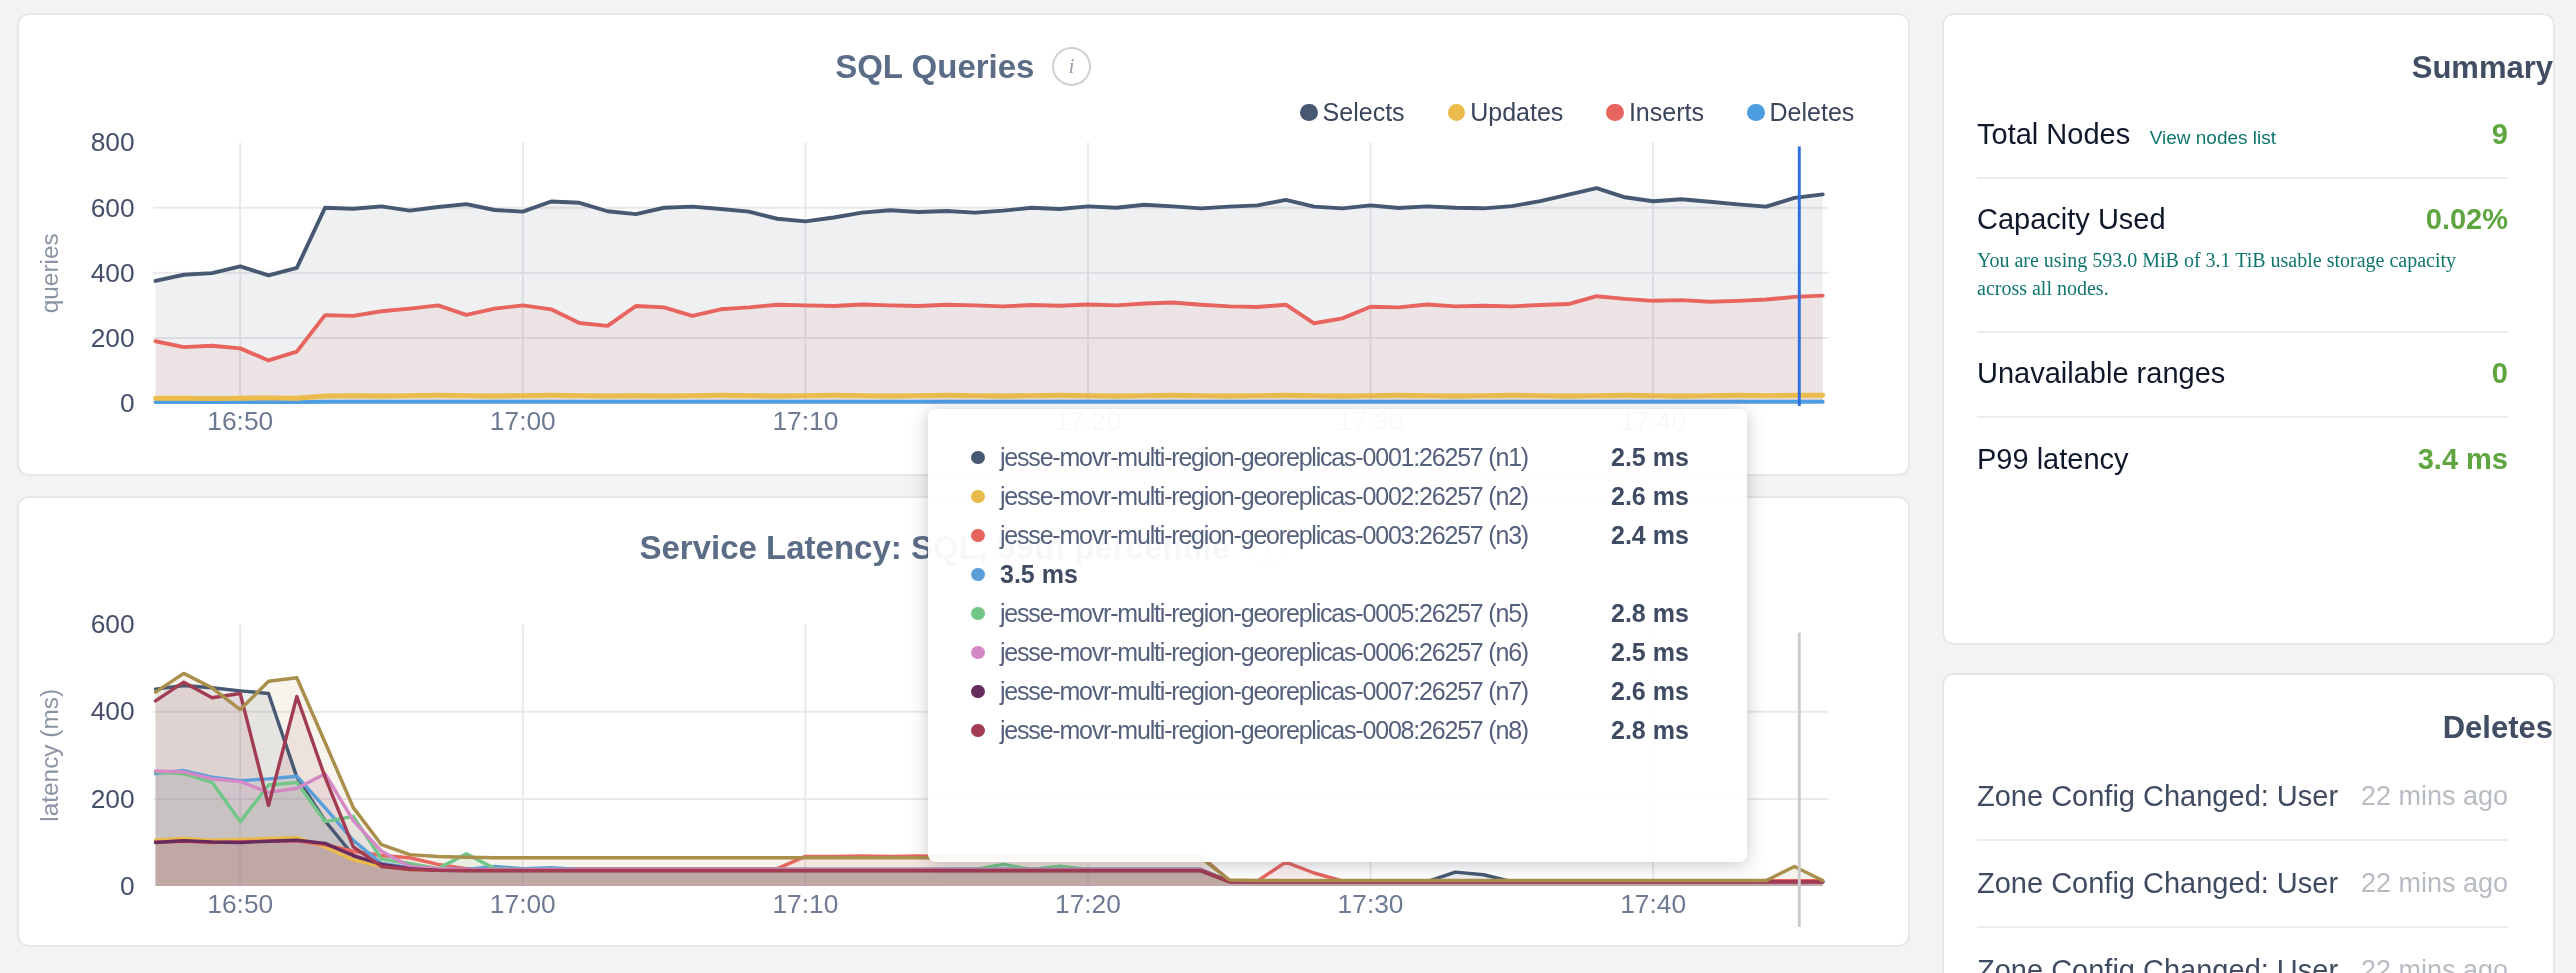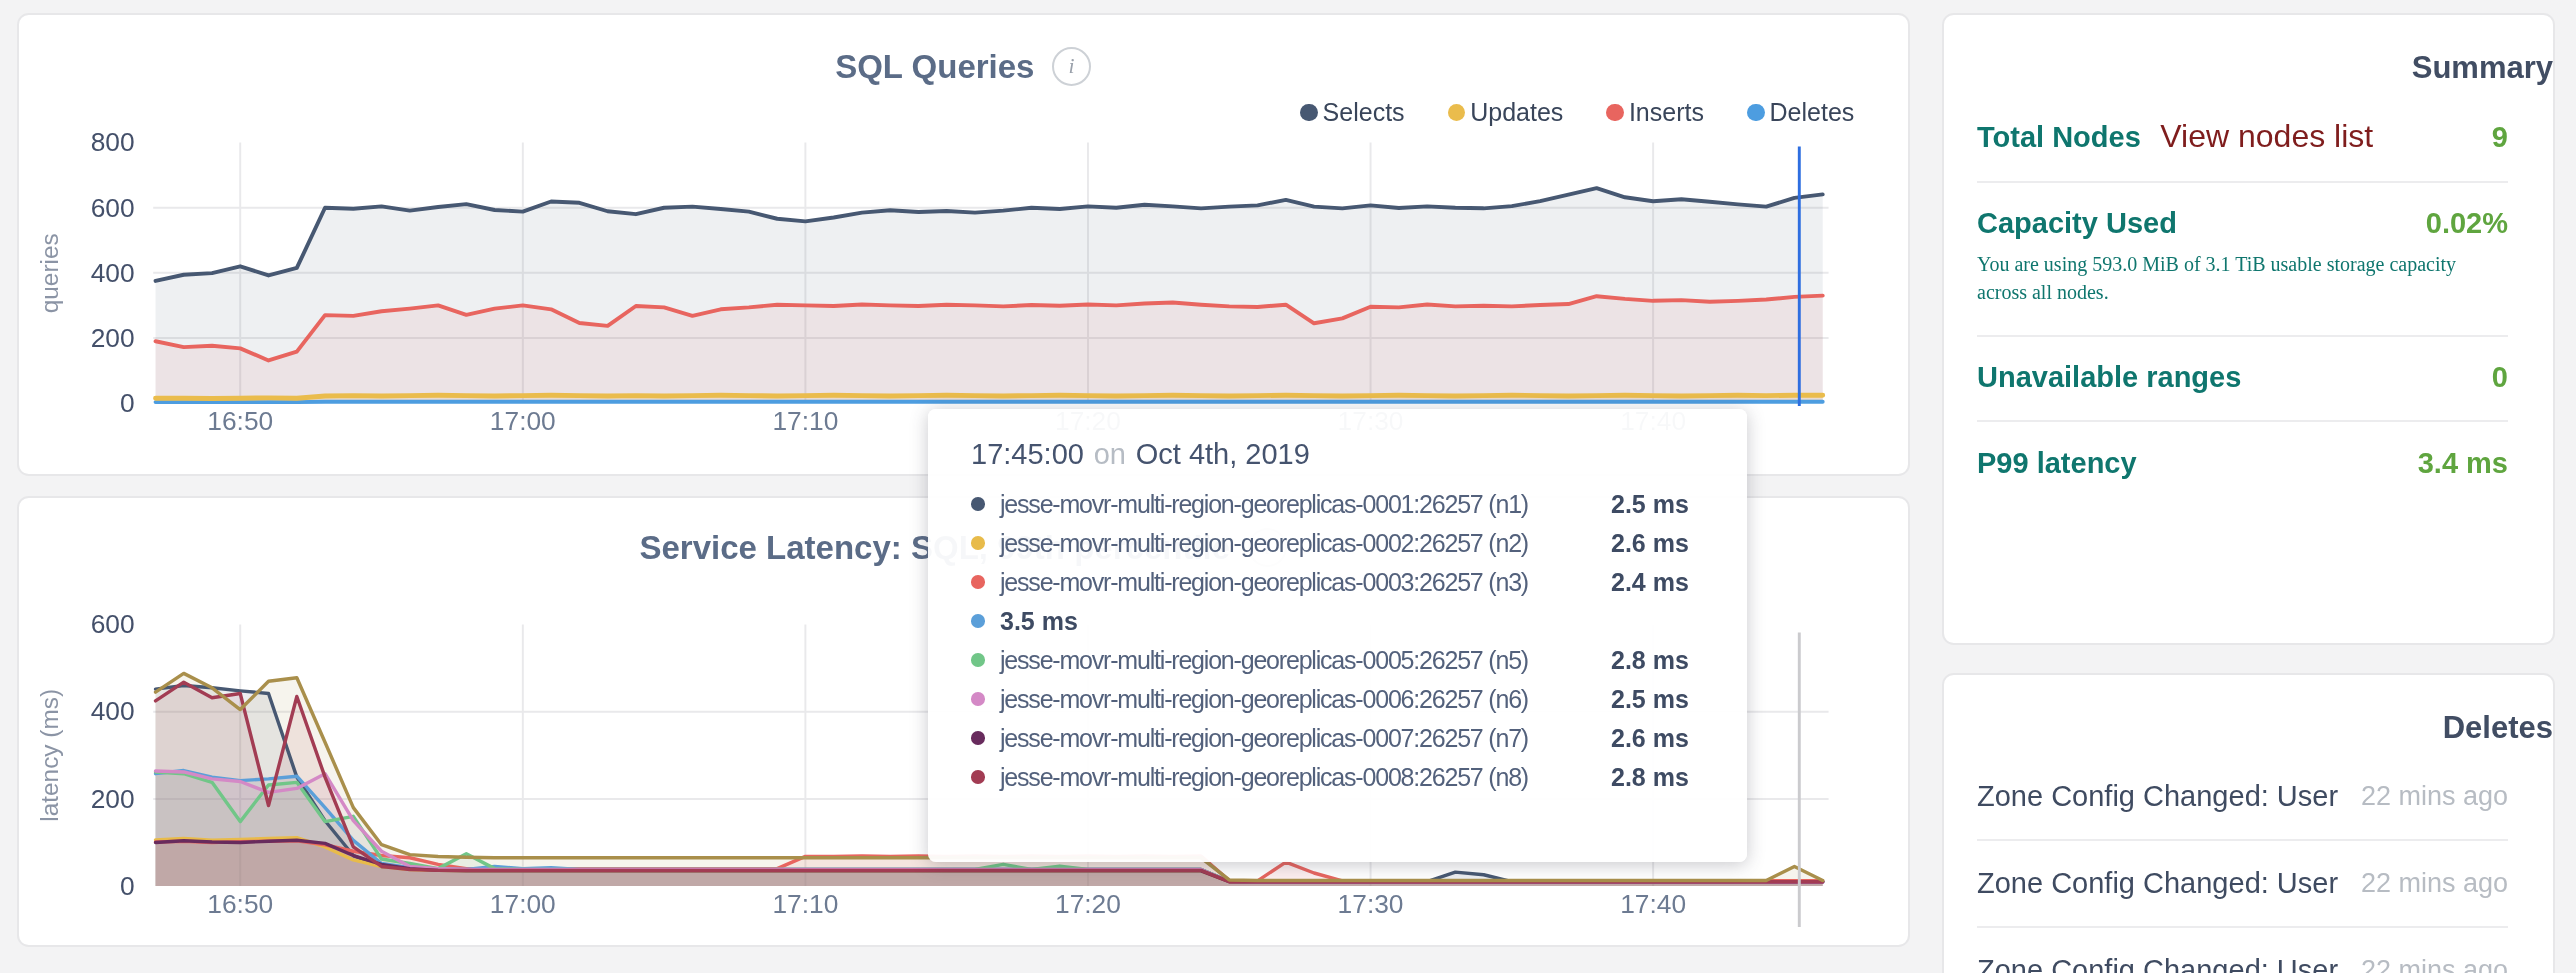--- a/index.html
+++ b/index.html
@@ -25,22 +25,22 @@
   .tt-row{display:grid;grid-template-columns:29px 611px auto;align-items:center;height:39px;}
   .tt-dot{width:13.7px;height:13.7px;border-radius:50%;}
   .tt-name{font-size:25px;letter-spacing:-1.2px;color:#53617c;white-space:nowrap;}
   .tt-val{font-size:25px;font-weight:700;color:#3e4b63;white-space:nowrap;}
   
   .panel-title{margin:35px 0 7.8px 0;text-align:right;font-size:31px;font-weight:bold;color:#414d63;}
   .panel-body{padding:0 45px 0 33px;}
   .s-row{padding:24.4px 0 26px 0;border-bottom:2px solid #ececee;}
   .s-row:last-child{border-bottom:none;}
   .s-line{display:flex;align-items:baseline;}
-  .s-label{font-size:29px;color:#0f766e;font-weight:700;}
-  .s-link{font-size:32px;color:#7f1d1d;margin-left:19.5px;text-decoration:none;cursor:pointer;}
+  .s-label{font-size:29px;color:#0f172a;font-weight:400;}
+  .s-link{font-size:19px;color:#0f766e;margin-left:19.5px;text-decoration:none;cursor:pointer;}
   .s-value{margin-left:auto;font-size:29px;font-weight:700;color:#5fa53f;}
   .s-note{margin:9.8px 0 2px 0;font-size:20px;line-height:1.42;color:#0f766e;font-family:Liberation Serif, serif;}
   .e-row{display:flex;align-items:center;padding:26px 0;border-bottom:2px solid #ececee;}
   .e-row:last-child{border-bottom:none;}
   .e-label{flex:1;font-size:29px;color:#3f4b61;font-weight:500;white-space:nowrap;overflow:hidden;}
   .e-time{font-size:27px;color:#b7bcc3;white-space:nowrap;margin-left:21.5px;}
 </style>
 </head>
 <body>
 
@@ -193,23 +193,20 @@
           <span class="e-time">22 mins ago</span>
         </div>
         <div class="e-row">
           <span class="e-label">Zone Config Changed: User…</span>
           <span class="e-time">22 mins ago</span>
         </div>
       </div>
   </div>
 
   <div class="tooltip">
-    <div class="tt-title">
-      <span>17:45:00</span><span class="on">on</span><span>Oct 4th, 2019</span>
-    </div>
     <div id="tt-rows">
         <div class="tt-row">
           <span class="tt-dot" style="background: rgb(71, 88, 114);"></span>
           <span class="tt-name">jesse-movr-multi-region-georeplicas-0001:26257 (n1)</span>
           <span class="tt-val">2.5 ms</span>
         </div>
         <div class="tt-row">
           <span class="tt-dot" style="background: rgb(232, 187, 74);"></span>
           <span class="tt-name">jesse-movr-multi-region-georeplicas-0002:26257 (n2)</span>
           <span class="tt-val">2.6 ms</span>

